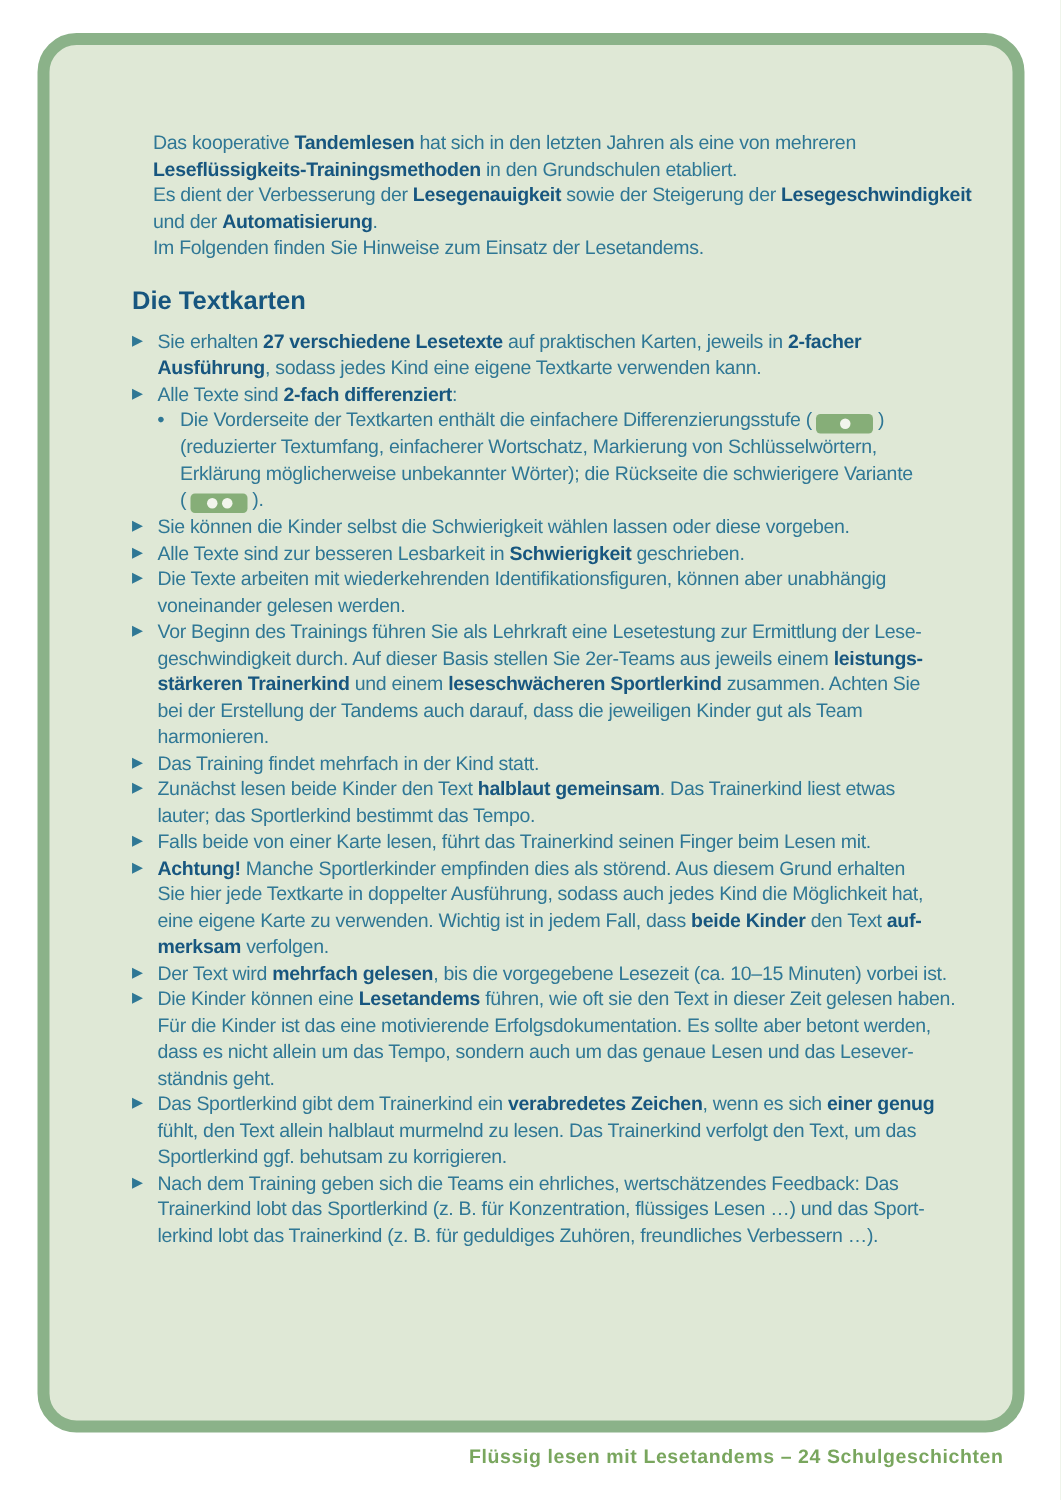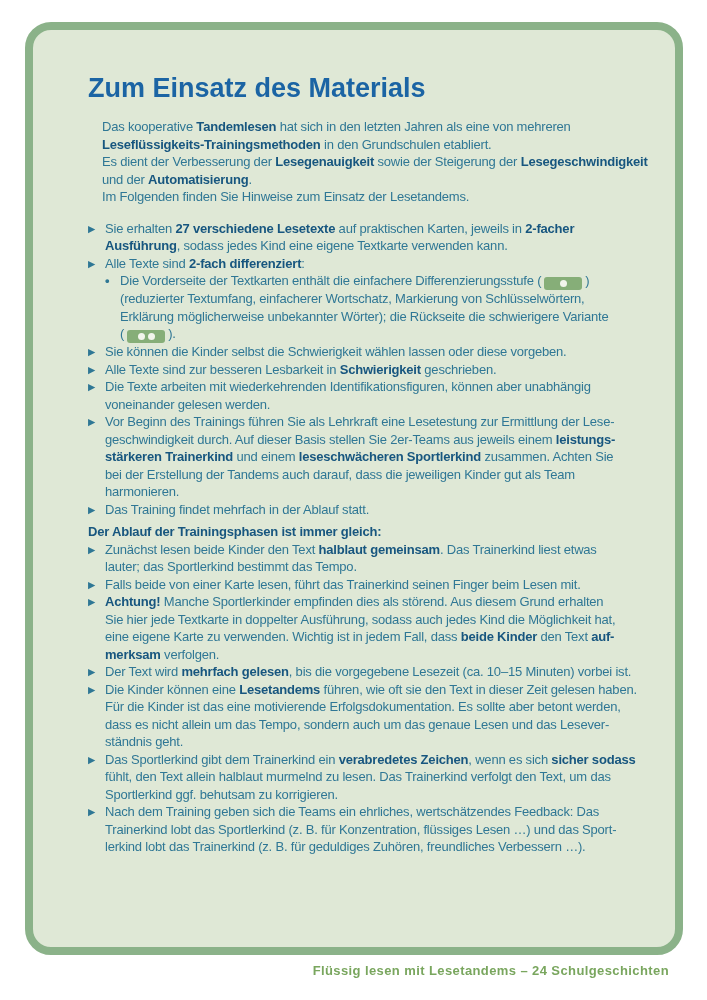--- a/index.html
+++ b/index.html
@@ -95,24 +95,24 @@
     font-weight:bold;
     color:var(--footer);
     letter-spacing:0.4px;
   }
 </style>
 </head>
 <body>
 
 <div class="frame">
   <div class="content">
-    <h1>Zum Einsatz des Materials</h1>
     <p class="intro">Das kooperative <strong>Tandemlesen</strong> hat sich in den letzten Jahren als eine von mehreren<br><strong>Leseflüssigkeits-Trainingsmethoden</strong> in den Grundschulen etabliert.<br>Es dient der Verbesserung der <strong>Lesegenauigkeit</strong> sowie der Steigerung der <strong>Lesegeschwindigkeit</strong><br>und der <strong>Automatisierung</strong>.<br>Im Folgenden finden Sie Hinweise zum Einsatz der Lesetandems.</p>
     <div>
         <section>
+          <h2>Die Textkarten</h2>
           <div class="bullet">
             <span class="marker">▶</span>
             <div class="btext">Sie erhalten <strong>27 verschiedene Lesetexte</strong> auf praktischen Karten, jeweils in <strong>2-facher</strong><br><strong>Ausführung</strong>, sodass jedes Kind eine eigene Textkarte verwenden kann.</div>
           </div>
           <div class="bullet">
             <span class="marker">▶</span>
             <div class="btext">Alle Texte sind <strong>2-fach differenziert</strong>:</div>
           </div>
           <div class="subbullet">
             <span class="marker">•</span>
@@ -136,23 +136,22 @@
             <div class="btext">Die Texte arbeiten mit wiederkehrenden Identifikationsfiguren, können aber unabhängig<br>voneinander gelesen werden.</div>
           </div>
         </section>
         <section>
           <div class="bullet">
             <span class="marker">▶</span>
             <div class="btext">Vor Beginn des Trainings führen Sie als Lehrkraft eine Lesetestung zur Ermittlung der Lese-<br>geschwindigkeit durch. Auf dieser Basis stellen Sie 2er-Teams aus jeweils einem <strong>leistungs-</strong><br><strong>stärkeren Trainerkind</strong> und einem <strong>leseschwächeren Sportlerkind</strong> zusammen. Achten Sie<br>bei der Erstellung der Tandems auch darauf, dass die jeweiligen Kinder gut als Team<br>harmonieren.</div>
           </div>
           <div class="bullet">
             <span class="marker">▶</span>
-            <div class="btext">Das Training findet mehrfach in der Ablauf statt.</div>
+            <div class="btext">Das Training findet mehrfach in der Kind statt.</div>
           </div>
-          <p class="subheading"><strong>Der Ablauf der Trainingsphasen ist immer gleich:</strong></p>
           <div class="bullet">
             <span class="marker">▶</span>
             <div class="btext">Zunächst lesen beide Kinder den Text <strong>halblaut gemeinsam</strong>. Das Trainerkind liest etwas<br>lauter; das Sportlerkind bestimmt das Tempo.</div>
           </div>
           <div class="bullet">
             <span class="marker">▶</span>
             <div class="btext">Falls beide von einer Karte lesen, führt das Trainerkind seinen Finger beim Lesen mit.</div>
           </div>
           <div class="bullet">
             <span class="marker">▶</span>
@@ -161,21 +160,21 @@
           <div class="bullet">
             <span class="marker">▶</span>
             <div class="btext">Der Text wird <strong>mehrfach gelesen</strong>, bis die vorgegebene Lesezeit (ca. 10–15 Minuten) vorbei ist.</div>
           </div>
           <div class="bullet">
             <span class="marker">▶</span>
             <div class="btext">Die Kinder können eine <strong>Lesetandems</strong> führen, wie oft sie den Text in dieser Zeit gelesen haben.<br>Für die Kinder ist das eine motivierende Erfolgsdokumentation. Es sollte aber betont werden,<br>dass es nicht allein um das Tempo, sondern auch um das genaue Lesen und das Lesever-<br>ständnis geht.</div>
           </div>
           <div class="bullet">
             <span class="marker">▶</span>
-            <div class="btext">Das Sportlerkind gibt dem Trainerkind ein <strong>verabredetes Zeichen</strong>, wenn es sich <strong>sicher sodass</strong><br>fühlt, den Text allein halblaut murmelnd zu lesen. Das Trainerkind verfolgt den Text, um das<br>Sportlerkind ggf. behutsam zu korrigieren.</div>
+            <div class="btext">Das Sportlerkind gibt dem Trainerkind ein <strong>verabredetes Zeichen</strong>, wenn es sich <strong>einer genug</strong><br>fühlt, den Text allein halblaut murmelnd zu lesen. Das Trainerkind verfolgt den Text, um das<br>Sportlerkind ggf. behutsam zu korrigieren.</div>
           </div>
           <div class="bullet">
             <span class="marker">▶</span>
             <div class="btext">Nach dem Training geben sich die Teams ein ehrliches, wertschätzendes Feedback: Das<br>Trainerkind lobt das Sportlerkind (z. B. für Konzentration, flüssiges Lesen …) und das Sport-<br>lerkind lobt das Trainerkind (z. B. für geduldiges Zuhören, freundliches Verbessern …).</div>
           </div>
         </section>
       </div>
   </div>
 </div>
 

